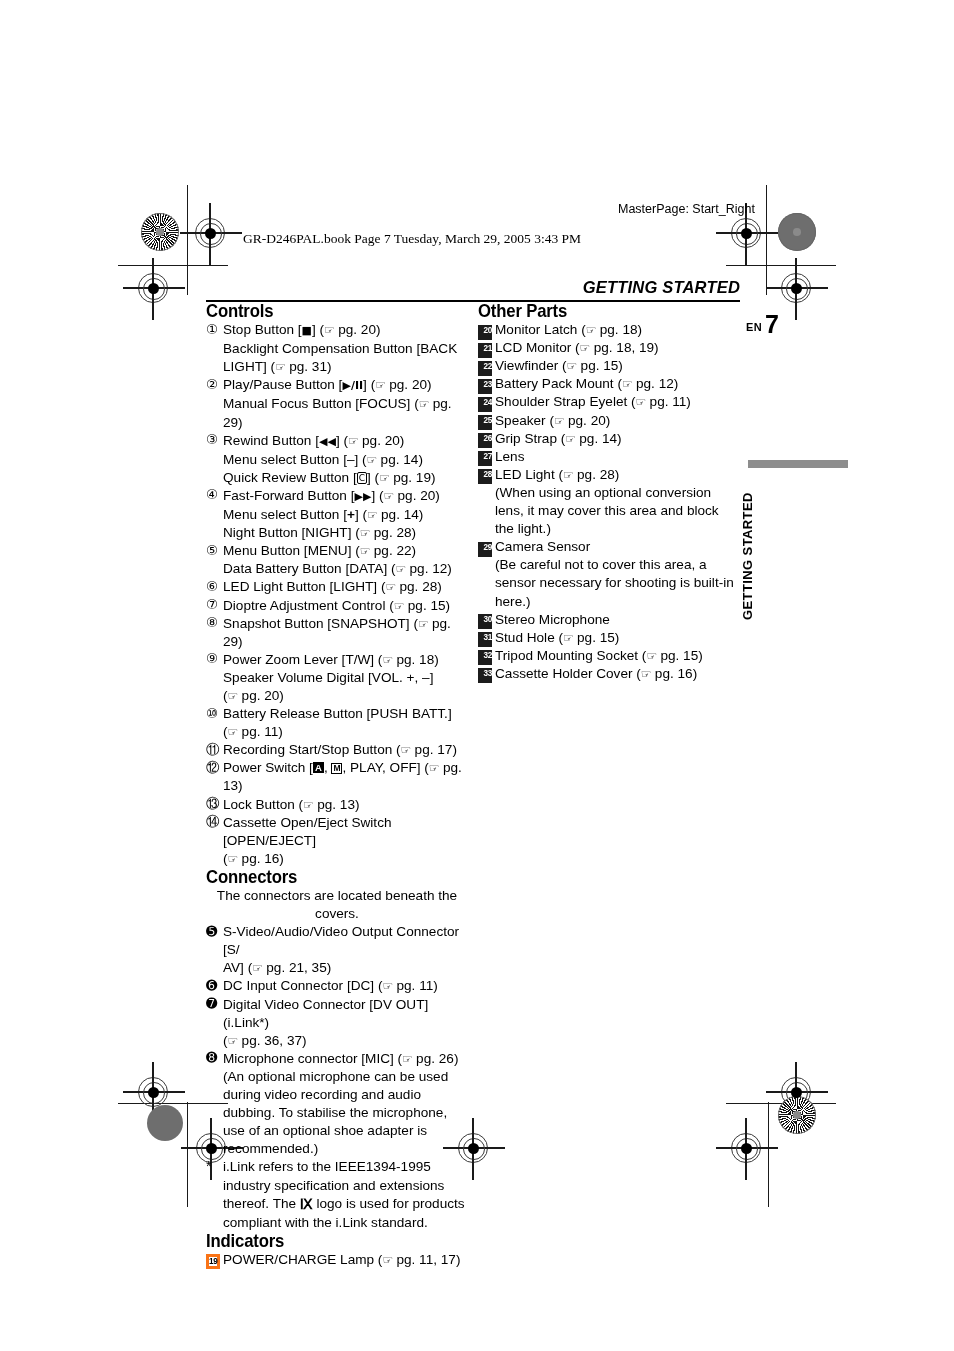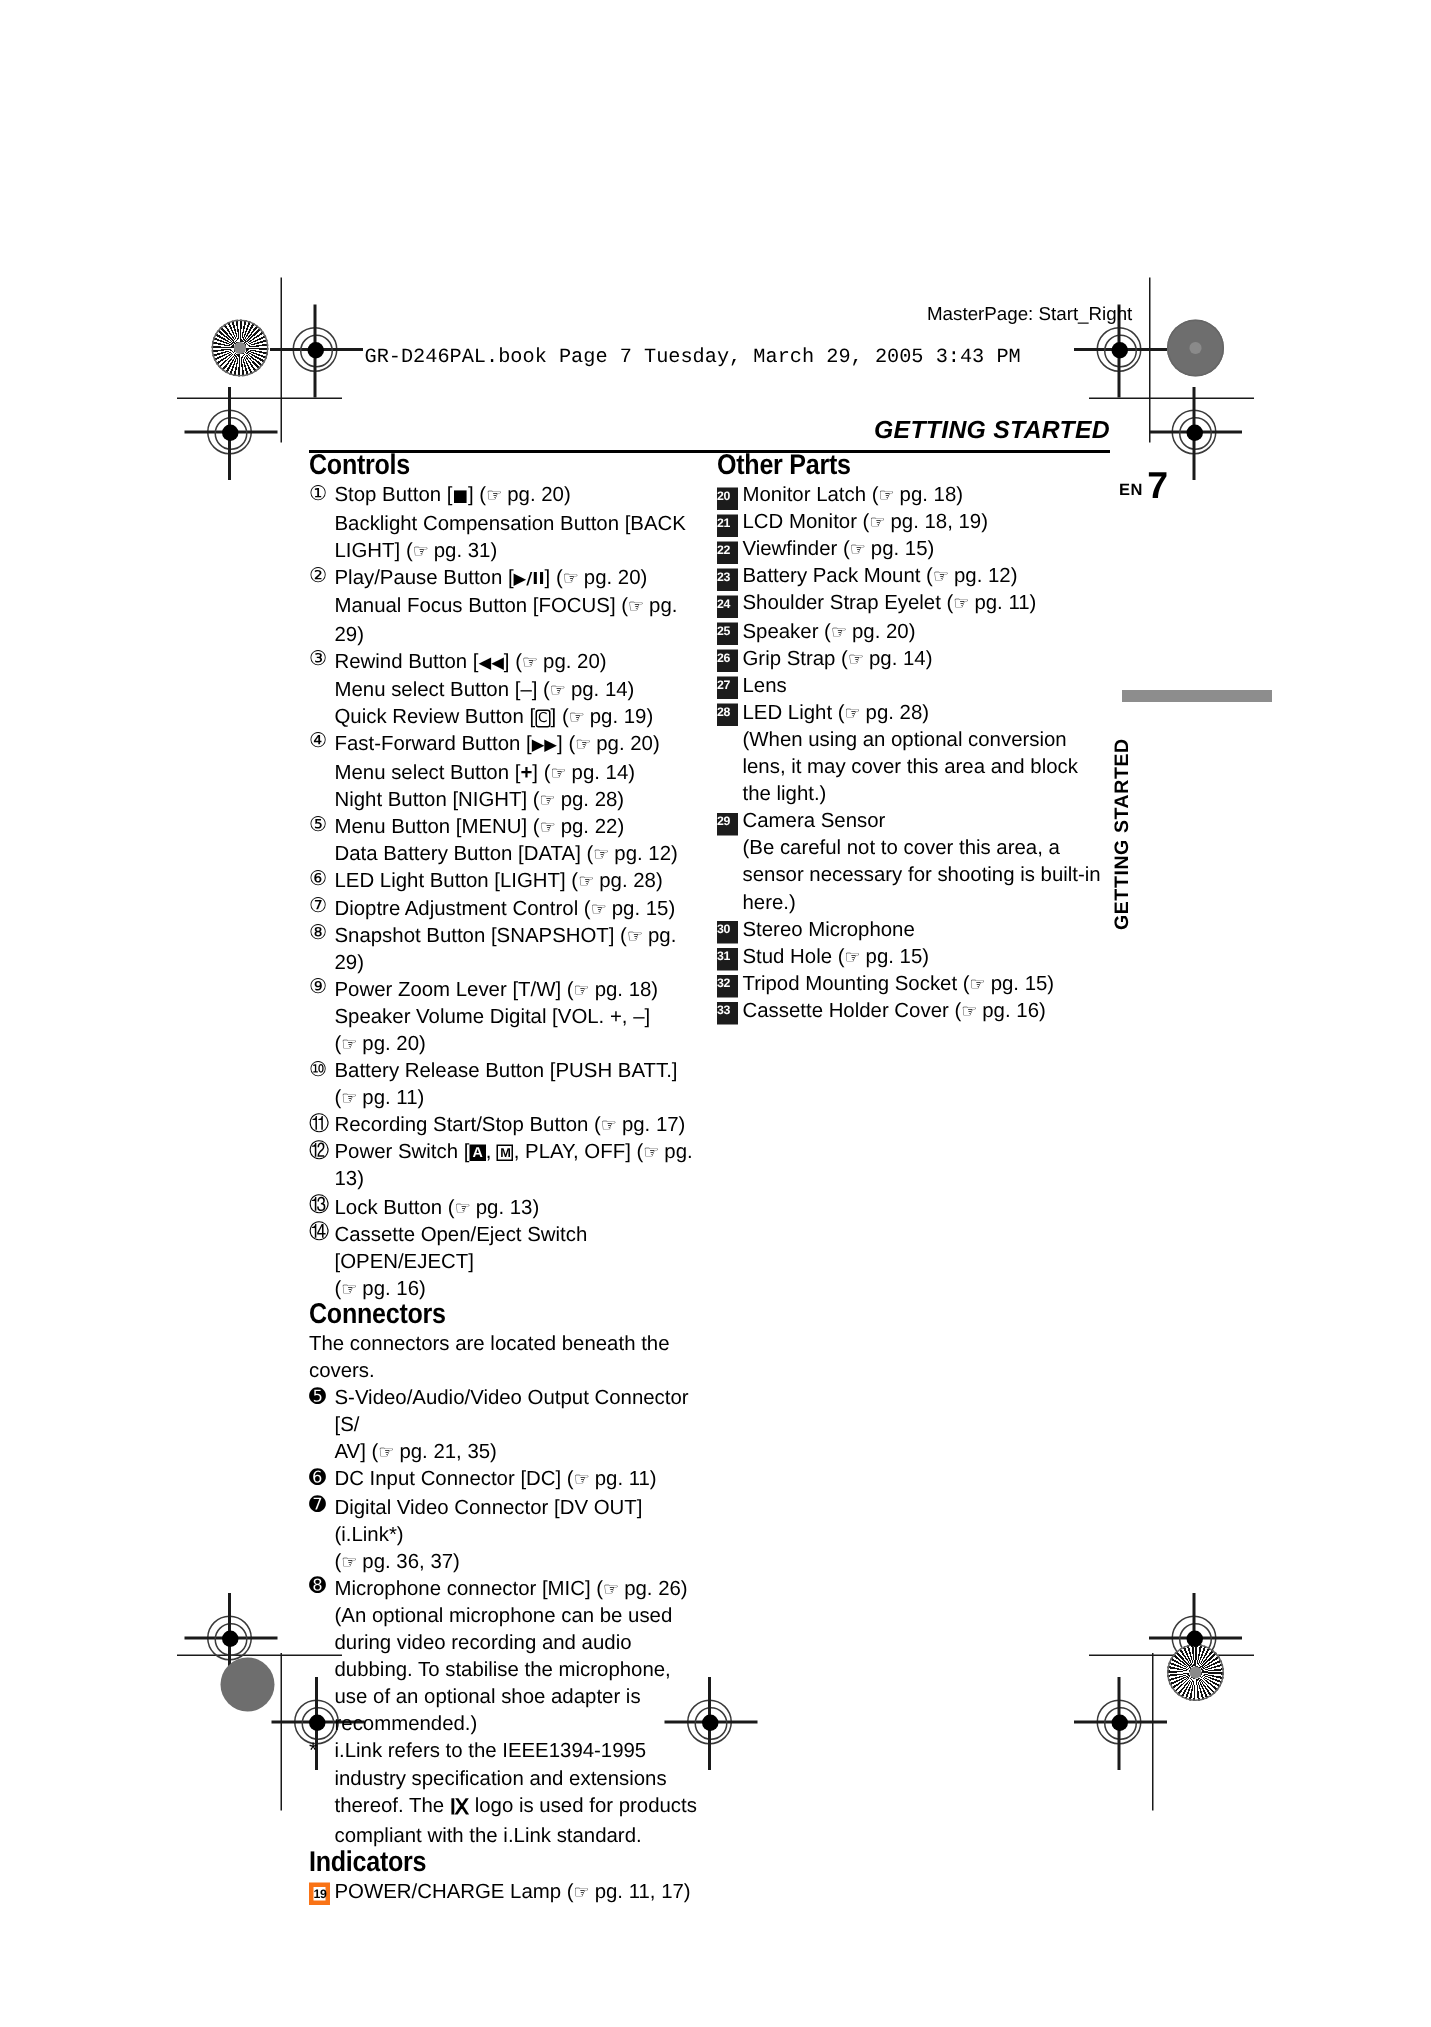--- a/index.html
+++ b/index.html
@@ -81,21 +81,21 @@
   .masterpage {
     position: absolute;
     left: 618px; top: 202px;
     font-size: 12.5px;
     font-family: "Liberation Sans", sans-serif;
     white-space: nowrap;
   }
   .bookline {
     position: absolute;
     left: 243px; top: 231px;
-    font-family: Liberation Mono, monospace;
+    font-family: Liberation Serif, serif;
     font-size: 13.5px;
     white-space: nowrap;
   }
 
   .running-head {
     position: absolute;
     left: 206px; top: 278px;
     width: 534px;
     border-bottom: 2.2px solid #000;
     padding-bottom: 3px;
@@ -169,20 +169,21 @@
     letter-spacing: -0.2px;
     transform: scaleX(0.88);
     transform-origin: left center;
   }
   .sec-gap { margin-top: 14px; }
 
   .intro {
     margin: 0 0 0 0;
     font-size: 13.6px;
     line-height: 18.1px;
+    text-align: center;
   }
 
   ul.items {
     list-style: none;
     margin: 0;
     padding: 0;
   }
   ul.items > li {
     position: relative;
     padding-left: 17px;
@@ -208,21 +209,21 @@
     font-size: 13.5px;
     top: 1.5px;
   }
   
   .badge.sq {
     width: 14px; height: 15px;
     background: #1c1c1c;
     color: #fff;
     font-size: 8.2px;
     line-height: 11px;
-    text-align: left;
+    text-align: right;
     font-family: "Liberation Sans", sans-serif;
     font-weight: bold;
     top: 3.5px;
     letter-spacing: -0.3px;
   }
   .badge.sq.outline {
     background: #fff;
     color: #000;
     border: 3px solid #f97316;
     box-sizing: border-box;

